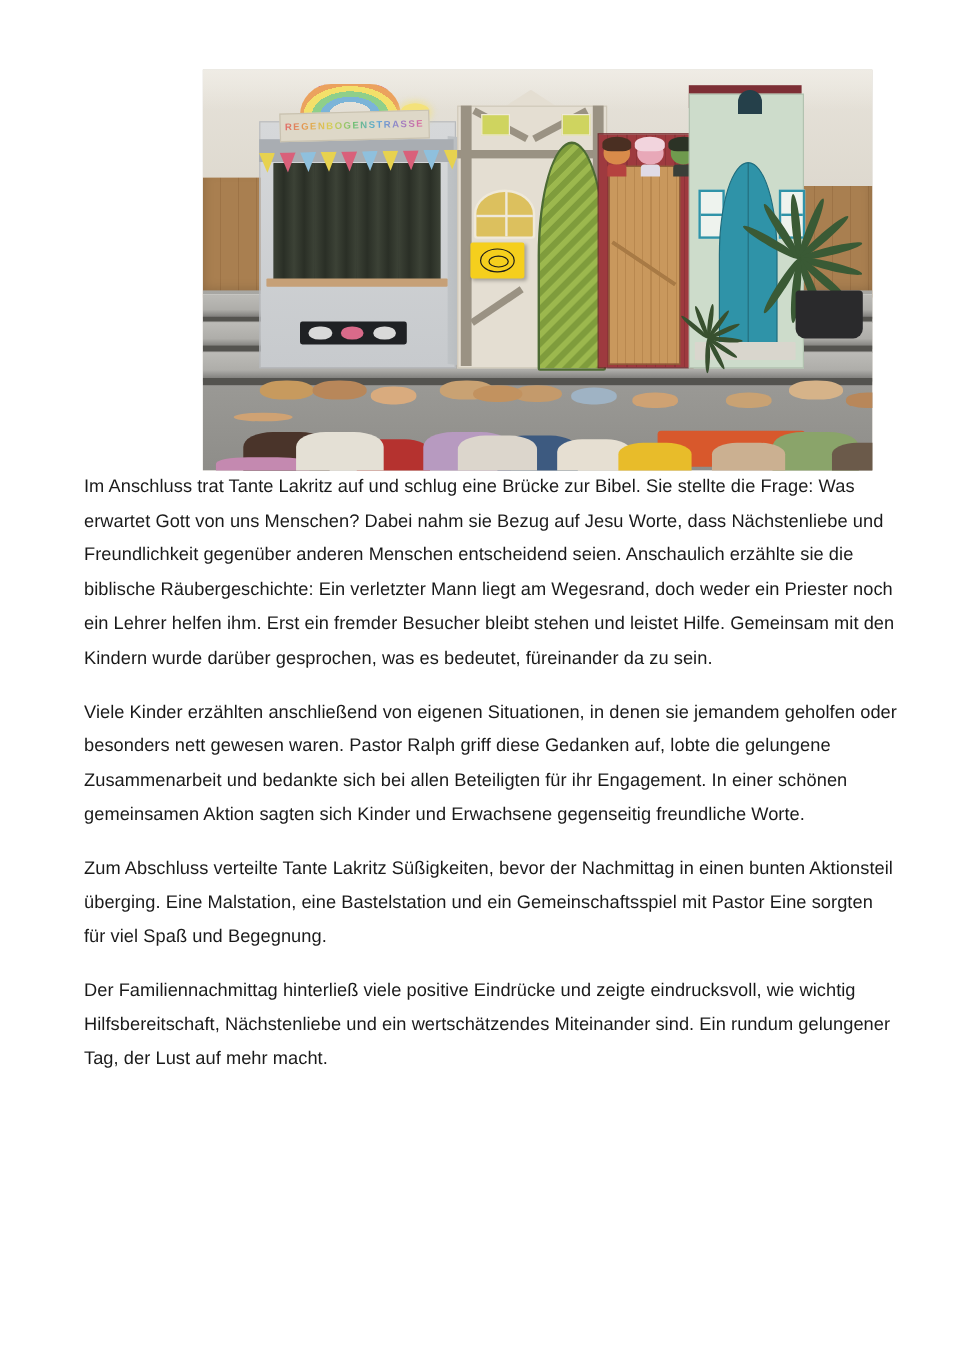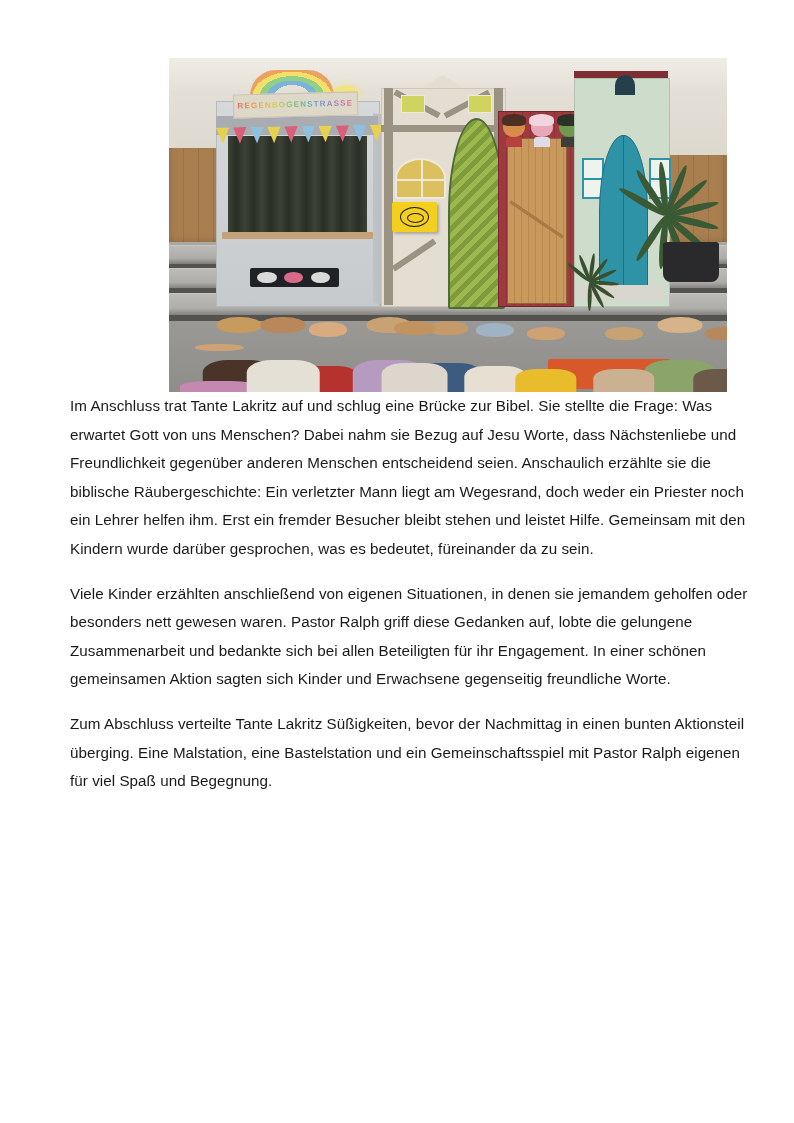--- a/index.html
+++ b/index.html
@@ -721,16 +721,17 @@
             <span class="k-head" style="background: rgb(184, 135, 90); width: 62%; height: 18%; top: 0px;"></span>
           </div>
         </div>
 
     </div>
   </figure>
 
   <article class="article">
     <p class="para">Im Anschluss trat Tante Lakritz auf und schlug eine Brücke zur Bibel. Sie stellte die Frage: Was erwartet Gott von uns Menschen? Dabei nahm sie Bezug auf Jesu Worte, dass Nächstenliebe und Freundlichkeit gegenüber anderen Menschen entscheidend seien. Anschaulich erzählte sie die biblische Räubergeschichte: Ein verletzter Mann liegt am Wegesrand, doch weder ein Priester noch ein Lehrer helfen ihm. Erst ein fremder Besucher bleibt stehen und leistet Hilfe. Gemeinsam mit den Kindern wurde darüber gesprochen, was es bedeutet, füreinander da zu sein.</p>
     <p class="para">Viele Kinder erzählten anschließend von eigenen Situationen, in denen sie jemandem geholfen oder besonders nett gewesen waren. Pastor Ralph griff diese Gedanken auf, lobte die gelungene Zusammenarbeit und bedankte sich bei allen Beteiligten für ihr Engagement. In einer schönen gemeinsamen Aktion sagten sich Kinder und Erwachsene gegenseitig freundliche Worte.</p>
-    <p class="para">Zum Abschluss verteilte Tante Lakritz Süßigkeiten, bevor der Nachmittag in einen bunten Aktionsteil überging. Eine Malstation, eine Bastelstation und ein Gemeinschaftsspiel mit Pastor Ralph eigenen für viel Spaß und Begegnung.</p>
+    <p class="para">Zum Abschluss verteilte Tante Lakritz Süßigkeiten, bevor der Nachmittag in einen bunten Aktionsteil überging. Eine Malstation, eine Bastelstation und ein Gemeinschaftsspiel mit Pastor Eine sorgten für viel Spaß und Begegnung.</p>
+    <p class="para">Der Familiennachmittag hinterließ viele positive Eindrücke und zeigte eindrucksvoll, wie wichtig Hilfsbereitschaft, Nächstenliebe und ein wertschätzendes Miteinander sind. Ein rundum gelungener Tag, der Lust auf mehr macht.</p>
   </article>
 
 </div>
 
 </body></html>

